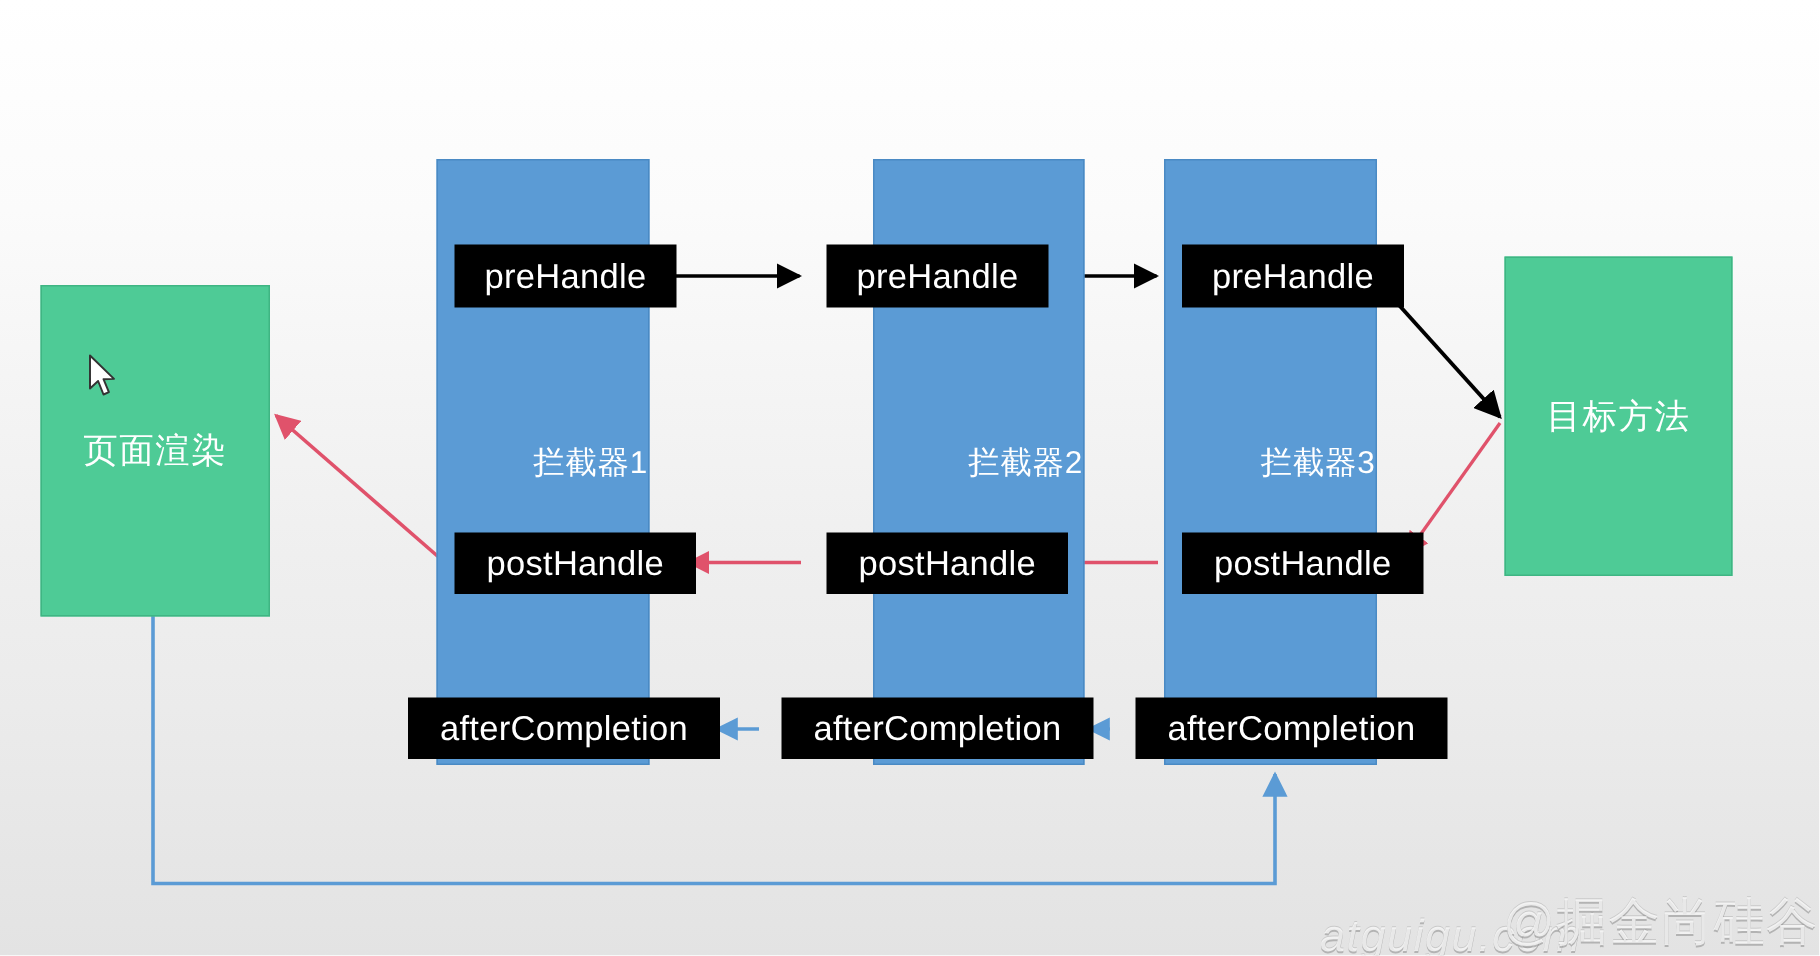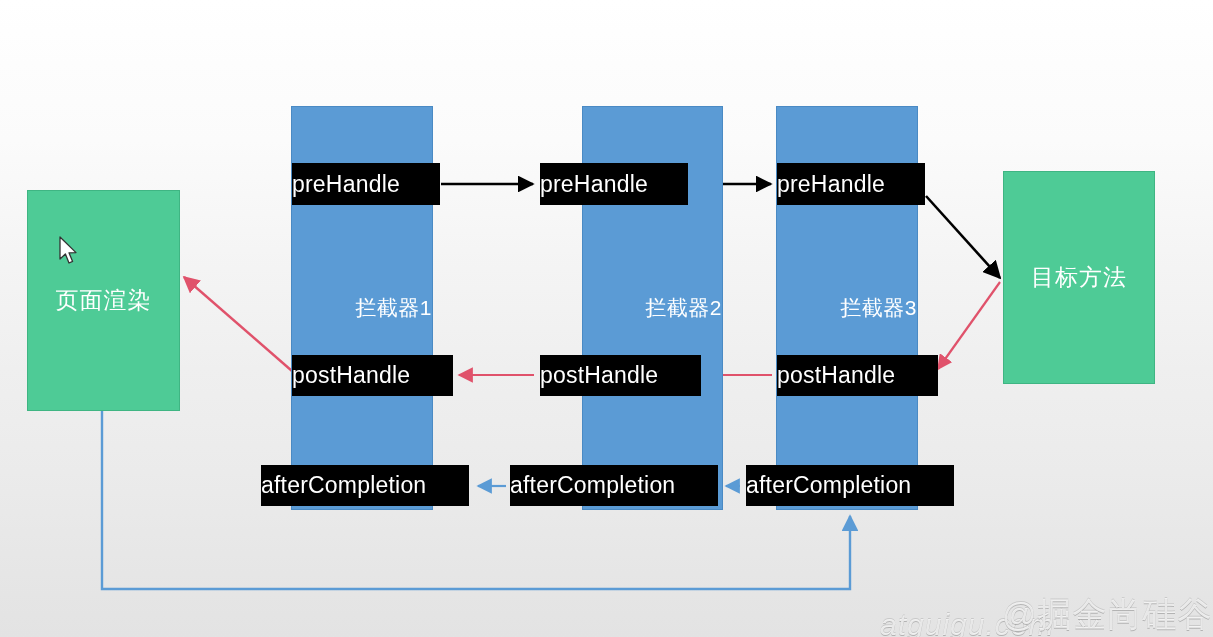--- a/index.html
+++ b/index.html
@@ -58,24 +58,25 @@
     color: #ffffff;
     font-size: 21px;
     letter-spacing: 0.5px;
   }
   .blackbox {
     position: absolute;
     background: #000000;
     color: #ffffff;
     display: flex;
     align-items: center;
-    justify-content: flex-start;
+    justify-content: center;
     font-size: 23px;
     letter-spacing: 0.2px;
     white-space: nowrap;
+    margin-left: 11px;
   }
 
   
   #cursor {
     position: absolute;
     width: 22px;
     height: 30px;
   }
 
   

